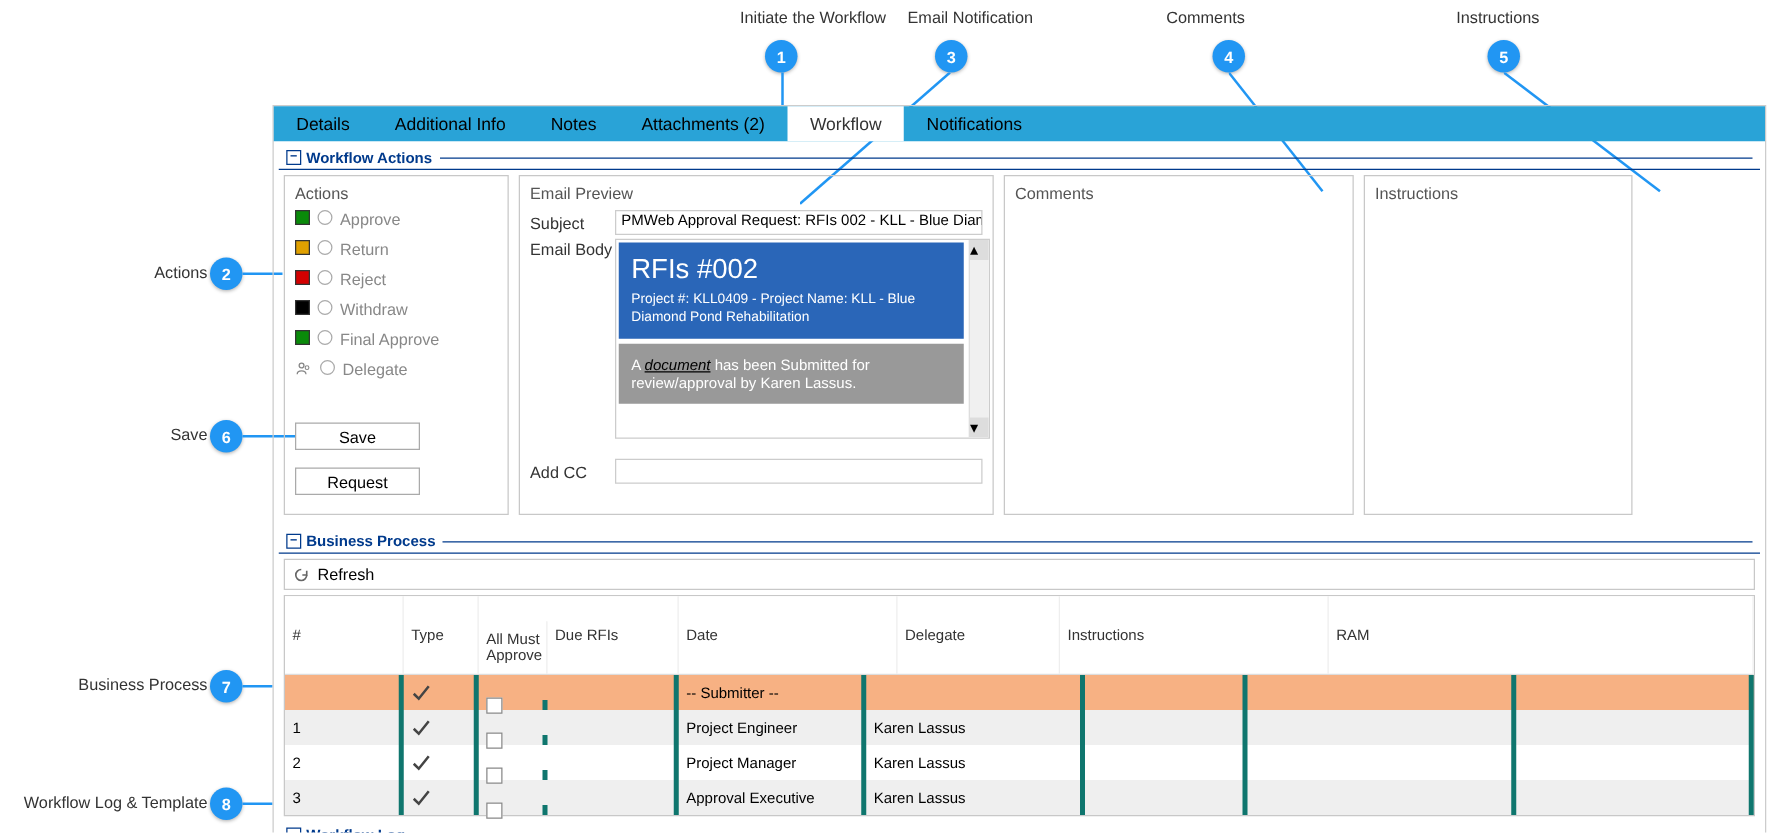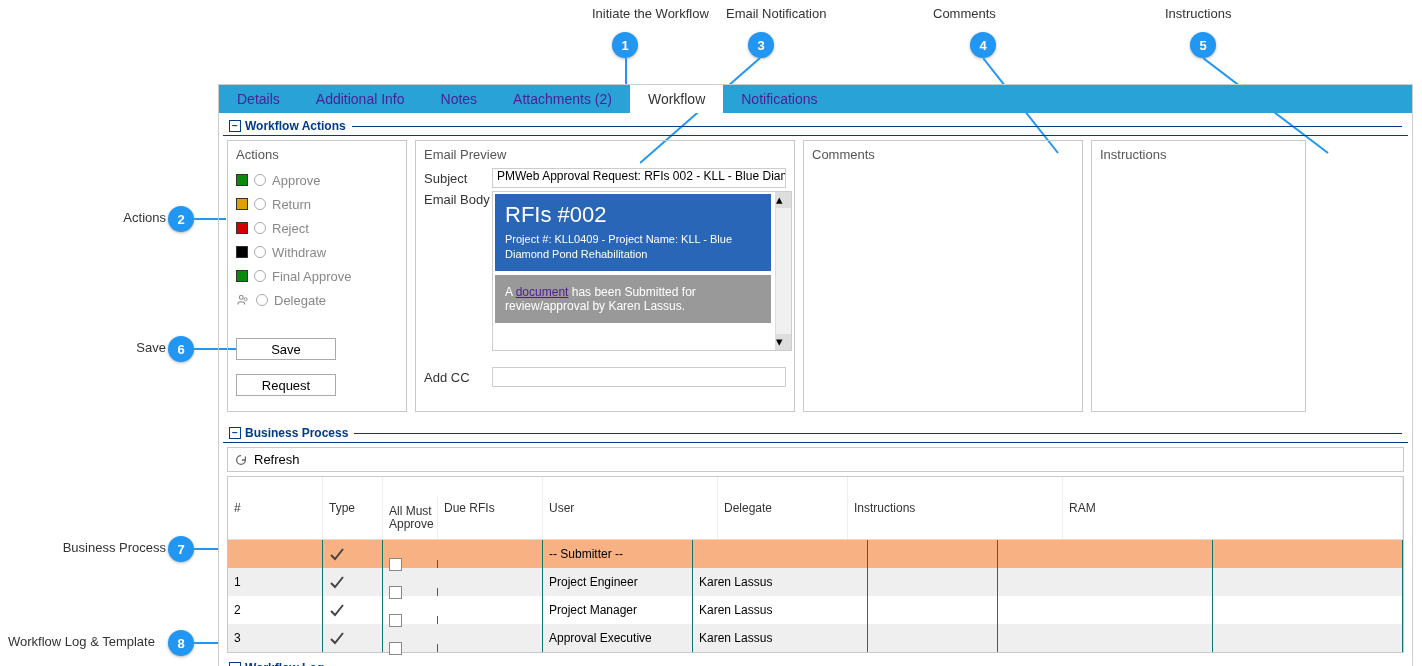--- a/index.html
+++ b/index.html
@@ -5,66 +5,66 @@
   * { box-sizing: border-box; margin: 0; padding: 0; }
   body { font-family: "Segoe UI", Arial, sans-serif; font-size: 13px; background: #fff; width: 1422px; height: 666px; position: relative; }
   
   .callout-label { position: absolute; font-size: 13px; color: #333; }
   .callout-bubble { position: absolute; width: 26px; height: 26px; border-radius: 13px; background: #2196f3; color: #fff; font-size: 13px; font-weight: bold; display: flex; align-items: center; justify-content: center; box-shadow: 0 1px 3px rgba(0,0,0,0.3); }
   .callout-line { position: absolute; background: #2196f3; }
   
   .app-frame { position: absolute; left: 218px; top: 84px; width: 1195px; border: 1px solid #ccc; }
   
   .tabbar { display: flex; background: #29a3d7; height: 28px; align-items: stretch; }
-  .tab { padding: 0 18px; color: #4c1d95; font-size: 14px; display: flex; align-items: center; cursor: pointer; }
+  .tab { padding: 0 18px; color: #000000; font-size: 14px; display: flex; align-items: center; cursor: pointer; }
   .tab.active { background: #fff; color: #333; }
   
   .section-header { display: flex; align-items: center; padding: 2px 6px; color: #003a8c; font-weight: bold; font-size: 12px; border-bottom: 1px solid #003a8c; margin: 4px 4px 0 4px; }
   .section-header .toggle { width: 12px; height: 12px; border: 1px solid #003a8c; display: inline-flex; align-items: center; justify-content: center; margin-right: 4px; font-size: 10px; line-height: 1; color: #003a8c; background: #fff; }
   .section-header .title-line { flex: 1; height: 1px; background: #003a8c; margin-left: 6px; }
   
   .wa-body { display: flex; padding: 4px 8px 8px 8px; gap: 8px; align-items: flex-start; }
   .panel { border: 1px solid #c8c8c8; padding: 6px 8px; }
   .panel-title { font-size: 13px; color: #555; margin-bottom: 6px; }
   
   .actions-panel { width: 180px; height: 272px; position: relative; }
-  .action-row { display: flex; align-items: center; height: 24px; gap: 6px; }
+  .action-row { display: flex; align-items: flex-start; height: 24px; gap: 6px; }
   .sq { width: 12px; height: 12px; border: 1px solid #333; }
   .radio { width: 12px; height: 12px; border: 1px solid #aaa; border-radius: 50%; }
   .action-label { color: #888; font-size: 13px; }
   .delegate-icon { width: 14px; height: 14px; }
   
   .btn { width: 100px; height: 22px; border: 1px solid #aaa; background: #fff; font-size: 13px; cursor: pointer; display: flex; align-items: center; justify-content: center; }
   
   .email-panel { width: 380px; height: 272px; }
   .field-row { display: flex; align-items: center; margin-bottom: 4px; }
   .field-label { width: 68px; font-size: 13px; color: #333; }
   .field-input { flex: 1; height: 20px; border: 1px solid #ccc; padding: 0 4px; font-size: 12px; overflow: hidden; white-space: nowrap; }
   
   .email-body-box { width: 300px; height: 160px; border: 1px solid #ccc; position: relative; margin-left: 68px; overflow: hidden; }
   .email-scroll { position: absolute; right: 0; top: 0; width: 16px; height: 100%; background: #f0f0f0; border-left: 1px solid #ddd; }
   .email-scroll .thumb-top { position: absolute; top: 0; left: 0; right: 0; height: 16px; background: #ddd; }
   .email-scroll .thumb-bot { position: absolute; bottom: 0; left: 0; right: 0; height: 16px; background: #ddd; }
   .rfi-header { background: #2a66b8; color: #fff; padding: 8px 10px; margin: 2px 20px 4px 2px; }
   .rfi-title { font-size: 22px; font-weight: 300; margin-bottom: 4px; }
   .rfi-sub { font-size: 11px; line-height: 1.4; }
   .rfi-note { background: #999; color: #fff; padding: 10px; margin: 0 20px 0 2px; font-size: 12px; }
-  .rfi-note .link { color: #4c1d95; text-decoration: underline; }
+  .rfi-note .link { color: #000000; text-decoration: underline; font-style: italic; }
   
   .comments-panel { width: 280px; height: 272px; }
   .instructions-panel { width: 215px; height: 272px; }
   
   .bp-toolbar { border: 1px solid #c8c8c8; margin: 4px 8px; padding: 4px 6px; display: flex; align-items: center; gap: 6px; }
   .refresh-icon { width: 14px; height: 14px; color: #666; }
   
   .bp-table { margin: 0 8px 6px 8px; border: 1px solid #c8c8c8; }
   .bp-head { display: flex; background: #fff; border-bottom: 1px solid #ddd; }
   .bp-head .cell { padding: 8px 6px; font-size: 12px; color: #333; border-right: 1px solid #eee; display: flex; align-items: center; }
   .bp-row { display: flex; height: 28px; align-items: stretch; }
-  .bp-row .cell { padding: 0 6px; display: flex; align-items: center; border-right: 1px solid #0f766e; font-size: 12px; }
+  .bp-row .cell { padding: 0 6px; display: flex; align-items: center; border-right: 4px solid #0f766e; font-size: 12px; }
   .bp-row.orange { background: #f7b183; }
   .bp-row.grey { background: #efefef; }
   .check-icon { width: 16px; height: 16px; color: #444; }
   .cb { width: 13px; height: 13px; border: 1px solid #888; background: #fff; }
   
   .c-num   { width: 95px; }
   .c-type  { width: 60px; }
   .c-must  { width: 55px; margin-top: 20px; }
   .c-due   { width: 105px; }
   .c-role  { width: 150px; }
@@ -78,21 +78,21 @@
 </head>
 <body>
 
 <div class="callout-label" style="left:580px; top:6px;margin-left:12px;">Initiate the Workflow</div>
 <div class="callout-label" style="left:726px; top:6px;">Email Notification</div>
 <div class="callout-label" style="left:933px; top:6px;">Comments</div>
 <div class="callout-label" style="left:1165px; top:6px;">Instructions</div>
 <div class="callout-label" style="left:116px; top:210px; text-align:right; width:50px;">Actions</div>
 <div class="callout-label" style="left:132px; top:340px; text-align:right; width:34px;">Save</div>
 <div class="callout-label" style="left:56px; top:540px; text-align:right; width:110px;">Business Process</div>
-<div class="callout-label" style="left:8px; top:634px; width:158px;">Workflow Log &amp; Template</div>
+<div class="callout-label" style="left:8px; top:634px; text-align:right; width:158px;">Workflow Log &amp; Template</div>
 
 <div class="callout-bubble" style="left:612px; top:32px;">1</div>
 <div class="callout-bubble" style="left:748px; top:32px;">3</div>
 <div class="callout-bubble" style="left:970px; top:32px;">4</div>
 <div class="callout-bubble" style="left:1190px; top:32px;">5</div>
 <div class="callout-bubble" style="left:168px; top:206px;">2</div>
 <div class="callout-bubble" style="left:168px; top:336px;">6</div>
 <div class="callout-bubble" style="left:168px; top:536px;">7</div>
 <div class="callout-bubble" style="left:168px; top:630px;">8</div>
 
@@ -230,21 +230,21 @@
     </span>
     <span>Refresh</span>
   </div>
 
   <div class="bp-table">
     <div class="bp-head">
       <div class="cell c-num">#</div>
       <div class="cell c-type">Type</div>
       <div class="cell c-must" style="line-height:1.1;">All Must Approve</div>
       <div class="cell c-due">Due RFIs</div>
-      <div class="cell c-user">User</div>
+      <div class="cell c-user">Date</div>
       <div class="cell c-deleg">Delegate</div>
       <div class="cell c-instr">Instructions</div>
       <div class="cell c-ram">RAM</div>
     </div>
 
     <div class="bp-row orange">
       <div class="cell c-num"></div>
       <div class="cell c-type">
           <svg class="check-icon" viewBox="0 0 16 16">
             <path d="M2 9 L6 13 L14 3" fill="none" stroke="#444" stroke-width="2"></path>

